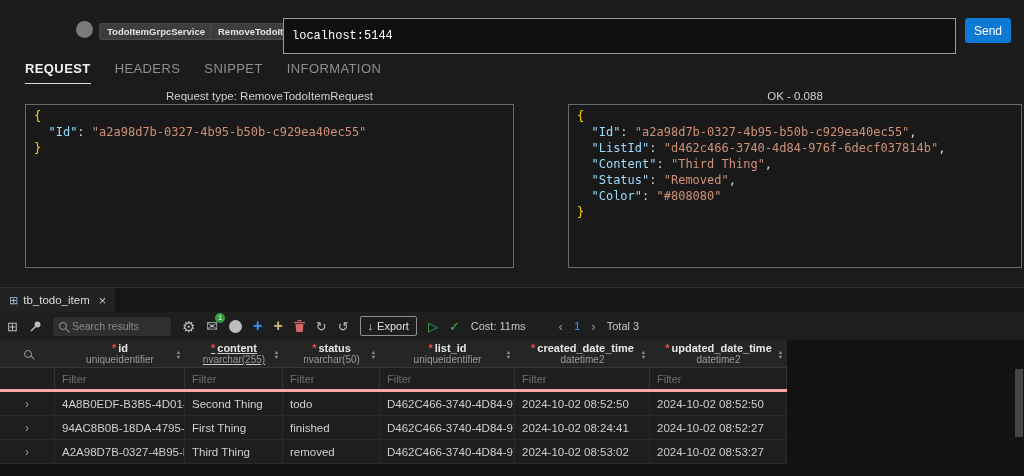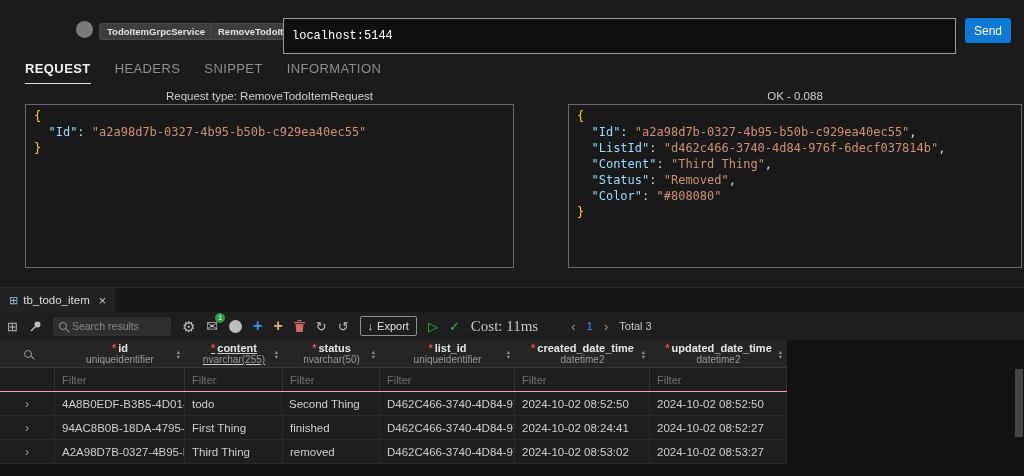--- a/index.html
+++ b/index.html
@@ -67,39 +67,39 @@
   .badge { position:absolute; top:-6px; right:-7px; min-width:10px; height:10px;
     background:#2ea043; border-radius:5px; color:#fff; font-size:7.5px; line-height:10px;
     text-align:center; padding:0 2px; }
   .gh-circle { width:13px; height:13px; border-radius:50%; background:#bdbdbd; }
   .plus-blue { color:#3794ff; font-size:16px; font-weight:bold; }
   .plus-gold { color:#d7ba7d; font-size:16px; font-weight:bold; }
   .export-btn { display:flex; align-items:center; gap:4px; border:1px solid #8f8f8f;
     border-radius:2px; height:20px; padding:0 7px; font-size:11px; color:#e0e0e0;
     cursor:pointer; flex:none; }
   .green { color:#3fb950; }
-  .cost { color:#c8c8c8; font-size:15px;font-family:Liberation Serif, serif; }
+  .cost { color:#c8c8c8; font-size:11px; }
   .pgchev { color:#9a9a9a; font-size:13px; cursor:pointer; }
   .pgchev.first { margin-left:22px; }
   .pgnum { color:#3794ff; font-size:11.5px; cursor:pointer; }
   .total { color:#c8c8c8; font-size:11px; }
 
   
   .grid { width:787px; background:#1e1e1e; font-size:11.5px; }
   .grow { display:flex; }
   .ghead { height:28px; background:#252526; border-bottom:1px solid #383838; }
   .hlead { width:55px; display:flex; align-items:center; justify-content:center; color:#b5b5b5; flex:none; }
   .hcell { position:relative; display:flex; flex-direction:column; align-items:center;
     justify-content:center; flex:none; cursor:pointer; }
   .hname { font-size:11px; font-weight:bold; color:#e8e8e8; line-height:12px; }
   .req-star { color:#f14c4c; margin-right:2px; }
   .htype { font-size:10px; color:#9a9a9a; line-height:11px; }
   .sort { position:absolute; right:5px; top:50%; transform:translateY(-50%);
     display:flex; flex-direction:column; color:#8f8f8f; font-size:6.5px; line-height:5.5px; }
-  .gfilter { height:24px; border-bottom:1px solid #fca5a5; }
+  .gfilter { height:24px; border-bottom:3px solid #fca5a5; }
   .flead { width:55px; border-right:1px solid #333; flex:none; }
   .fcell { border-right:1px solid #333; display:flex; align-items:center; padding-left:7px;
     color:#6f6f6f; font-size:11px; flex:none; cursor:text; }
   .drow { height:24px; border-bottom:1px solid #2a2a2a; }
   .dlead { width:55px; display:flex; align-items:center; justify-content:center;
     color:#9a9a9a; border-right:1px solid #2a2a2a; font-size:12px; flex:none; cursor:pointer; }
   .dcell { border-right:1px solid #2a2a2a; display:flex; align-items:center; padding-left:7px;
     color:#cfcfcf; white-space:nowrap; overflow:hidden; flex:none; }
   .vscroll { position:absolute; right:1px; top:81px; width:8px; height:68px; background:#454545; }
 </style>
@@ -241,22 +241,22 @@
           <div class="fcell" style="width: 135px;">Filter</div>
           <div class="fcell" style="width: 135px;">Filter</div>
           <div class="fcell" style="width: 137px;">Filter</div>
         </div>
       <div id="grid-body">
           <div class="grow drow">
             <div class="dlead">
               <span>›</span>
             </div>
             <div class="dcell" style="width: 130px;">4A8B0EDF-B3B5-4D01-9846</div>
+            <div class="dcell" style="width: 98px;">Second Thing</div>
             <div class="dcell" style="width: 97px;">todo</div>
-            <div class="dcell" style="width: 98px;">Second Thing</div>
             <div class="dcell" style="width: 135px;">D462C466-3740-4D84-976F-6DECF037814B</div>
             <div class="dcell" style="width: 135px;">2024-10-02 08:52:50</div>
             <div class="dcell" style="width: 137px;">2024-10-02 08:52:50</div>
           </div>
           <div class="grow drow">
             <div class="dlead">
               <span>›</span>
             </div>
             <div class="dcell" style="width: 130px;">94AC8B0B-18DA-4795-9612</div>
             <div class="dcell" style="width: 98px;">First Thing</div>

